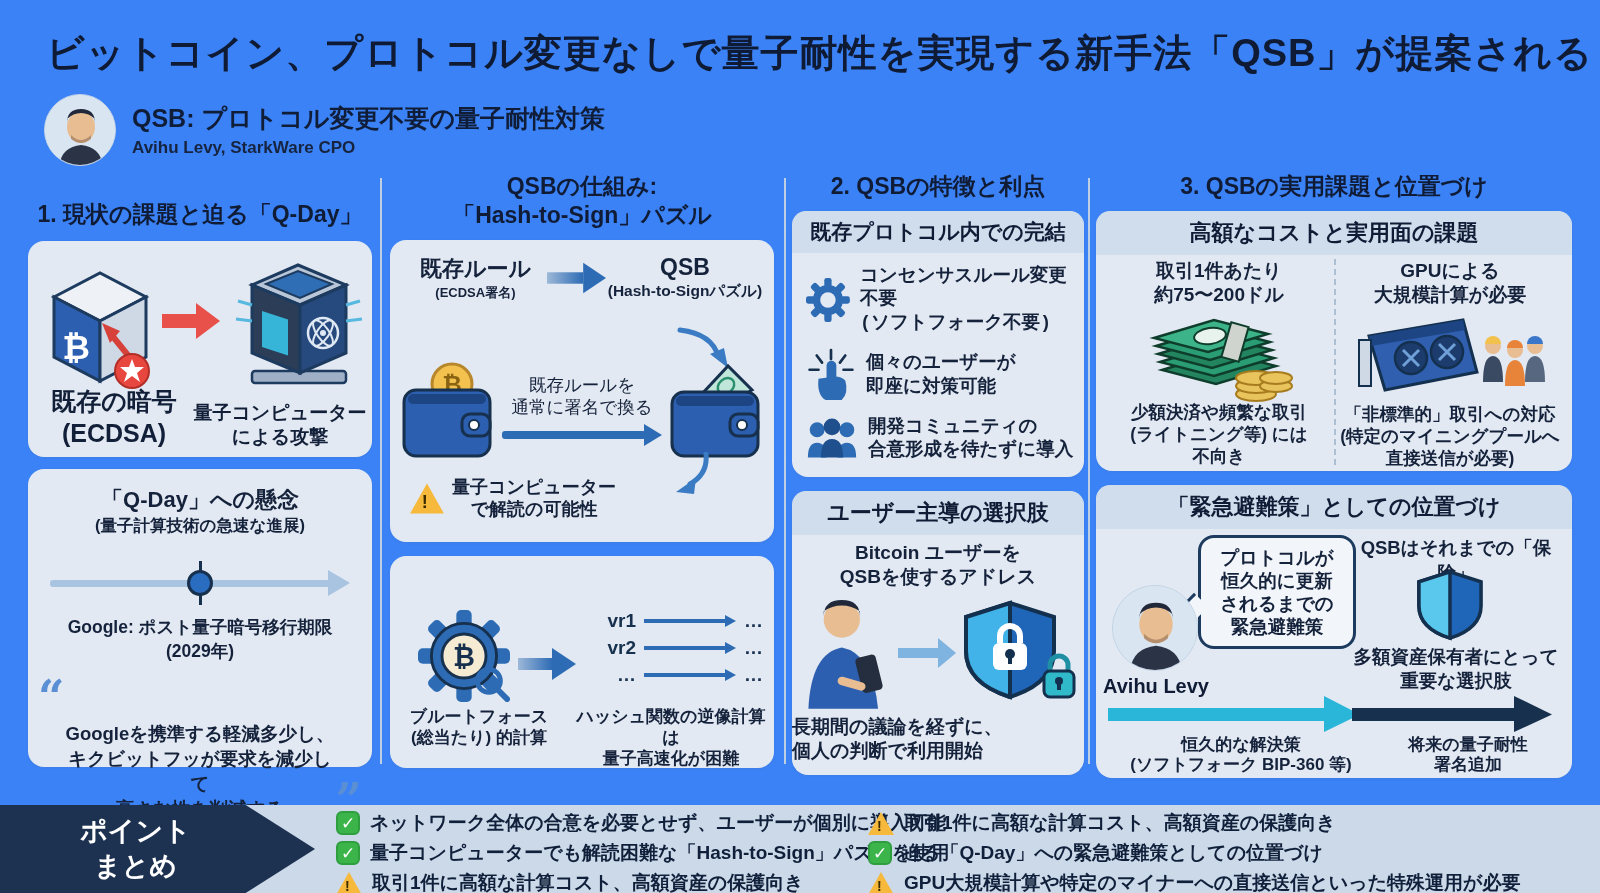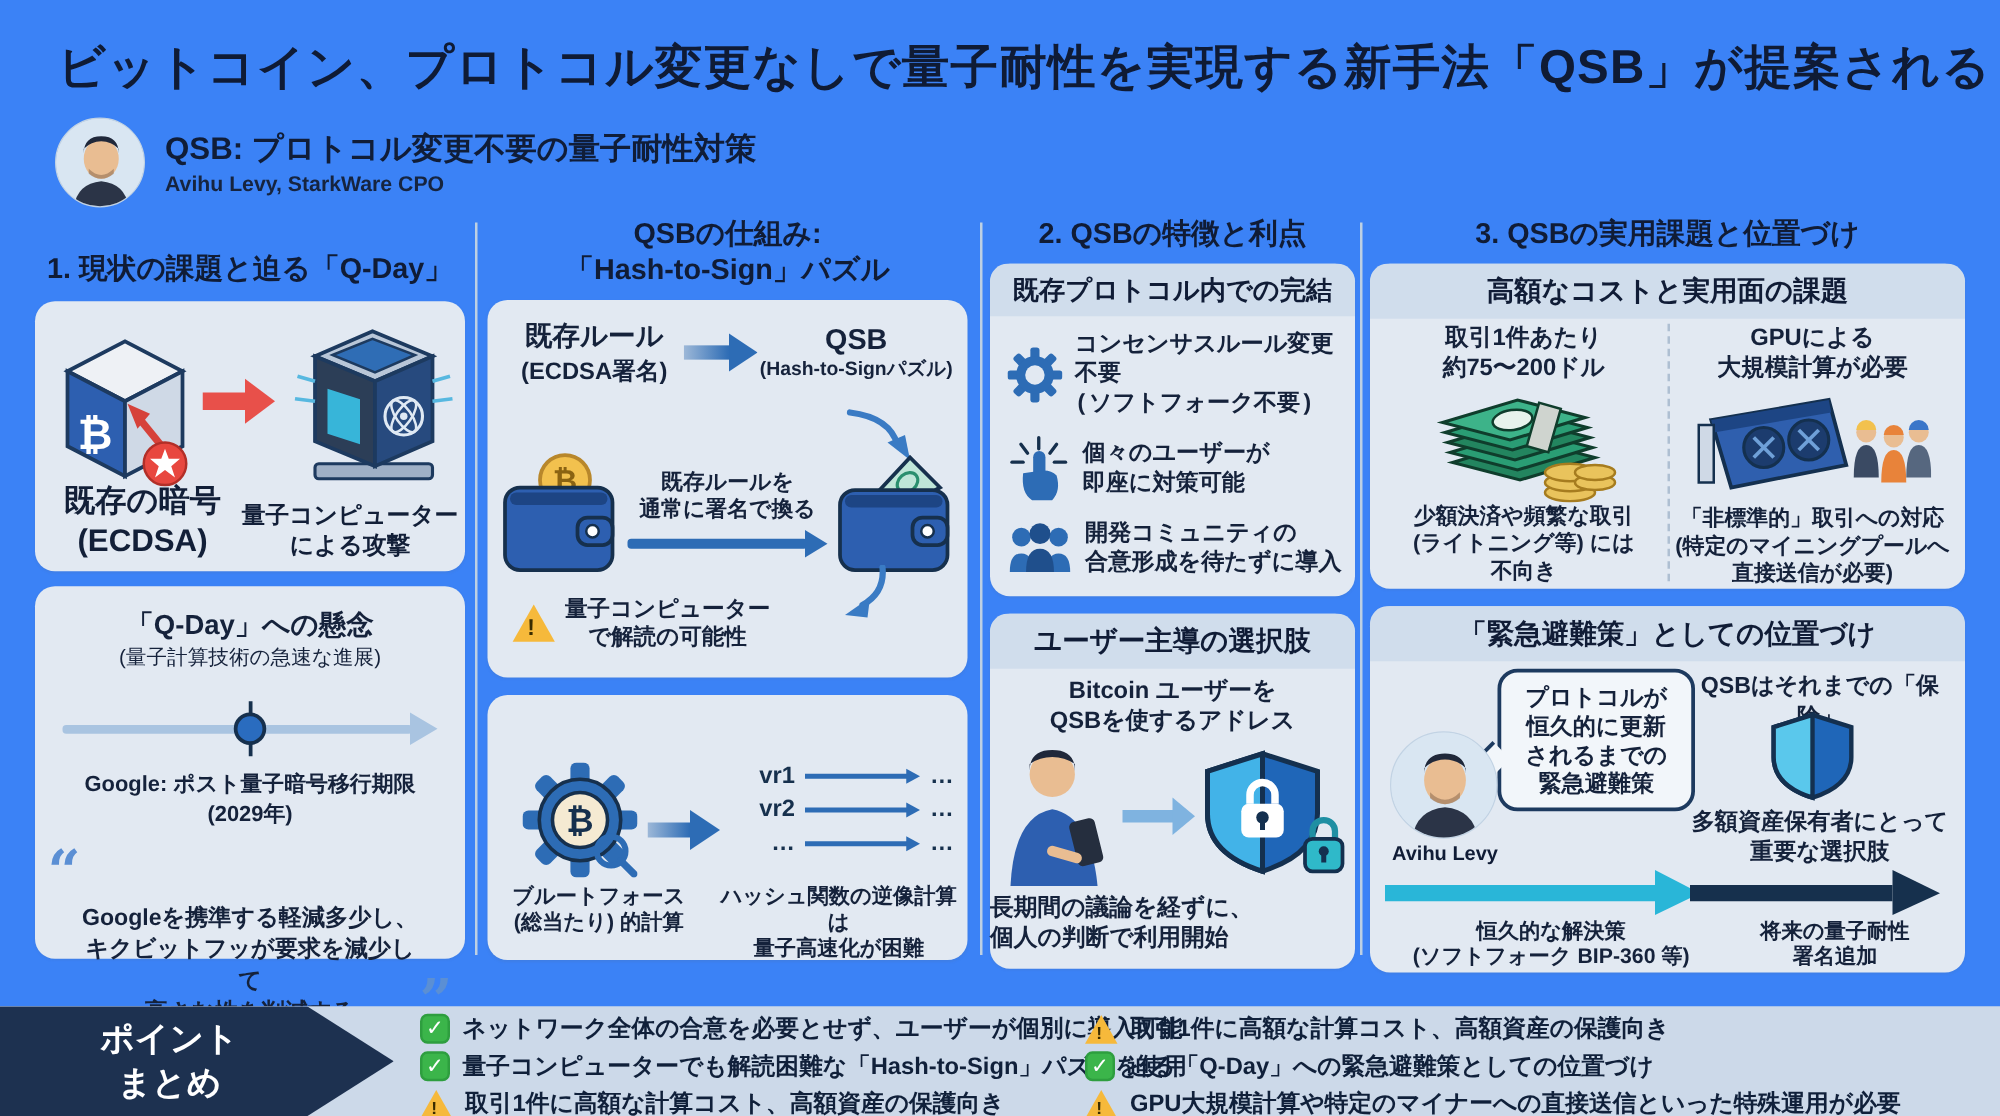--- a/index.html
+++ b/index.html
@@ -29,44 +29,44 @@
   .band { background:#d0ddec; border-radius:14px 14px 0 0; text-align:center; font-size:22px; font-weight:800; color:#101c36; padding:7px 4px; }
 
   .lbl { font-weight:800; color:#121f38; text-align:center; line-height:1.25; }
 
   
   .c1 { left:28px; top:200px; width:344px; }
   .c1 .panelA { height:216px; margin-top:12px; }
   .c1 .panelB { height:298px; margin-top:12px; }
   .figuresA { position:absolute; top:12px; left:0; right:0; height:142px; }
   .qday-title { position:absolute; top:16px; width:100%; text-align:center; font-size:22px; font-weight:800; }
-  .qday-sub { position:absolute; top:46px; width:100%; text-align:center; font-size:16.5px; font-weight:400; }
+  .qday-sub { position:absolute; top:46px; width:100%; text-align:center; font-size:16.5px; font-weight:700; }
   .timeline { position:absolute; left:22px; right:22px; top:92px; height:44px; }
   .tl-line { position:absolute; left:0; right:20px; top:19px; height:7px; background:#a9c4e1; border-radius:3px; }
   .tl-head { position:absolute; right:0; top:9px; width:0; height:0; border-left:22px solid #a9c4e1; border-top:13px solid transparent; border-bottom:13px solid transparent; }
   .tl-tick { position:absolute; left:50%; top:0; width:3px; height:44px; background:#16304d; margin-left:-1px; }
   .tl-dot { position:absolute; left:50%; top:9px; width:26px; height:26px; margin-left:-13px; border-radius:50%; background:#2a6cbf; border:3px solid #16304d; }
   .milestone { position:absolute; top:146px; width:100%; text-align:center; font-size:17.5px; font-weight:800; }
   .quote-row { position:absolute; top:208px; left:10px; right:10px; display:flex; align-items:flex-start; }
   .quote-mark { font-size:46px; font-weight:800; color:#5b8fd4; line-height:.9; flex:none; font-family:"DejaVu Serif",serif; }
   .quote-mark.close { align-self:flex-end; }
   .quote-text { flex:1; font-size:18.5px; font-weight:800; text-align:center; line-height:1.35;margin-top:45px; }
 
   
   .c2 { left:390px; top:172px; width:384px; }
   .c2 .panelA { height:302px; margin-top:10px; }
   .c2 .panelB { height:212px; margin-top:14px; }
   .rowFlow { position:absolute; top:14px; left:14px; right:10px; display:flex; align-items:center; justify-content:space-between; }
   .flow-l-t { font-size:22px; font-weight:800; text-align:center; }
-  .flow-l-s { font-size:19px; font-weight:700; text-align:center; }
+  .flow-l-s { font-size:13px; font-weight:700; text-align:center; }
   .flow-r-t { font-size:23px; font-weight:800; text-align:center; }
   .flow-r-s { font-size:15.5px; font-weight:700; text-align:center; }
   .rowWallets { position:absolute; top:122px; left:12px; right:12px; display:flex; align-items:center; justify-content:space-between; }
   .wallet-mid { width:160px; text-align:center; }
-  .wallet-mid .txt { font-size:17.5px; font-weight:700; line-height:1.25; }
+  .wallet-mid .txt { font-size:17.5px; font-weight:400; line-height:1.25; }
   .harrow { position:relative; height:22px; margin-top:6px; }
   .harrow .bar { position:absolute; left:0; right:16px; top:7px; height:8px; background:#2d6cb5; border-radius:3px; }
   .harrow .head { position:absolute; right:0; top:0; width:0; height:0; border-left:18px solid #2d6cb5; border-top:11px solid transparent; border-bottom:11px solid transparent; }
   .rowWarn { position:absolute; top:236px; left:20px; right:12px; display:flex; justify-content:space-between; align-items:center; }
   .warn-group { display:flex; align-items:center; gap:8px; }
   .warn-group .txt { font-size:18px; font-weight:800; line-height:1.25; text-align:center; }
   .proof-txt { font-size:18px; font-weight:800; line-height:1.25; text-align:center; width:180px; }
   .curve1 { position:absolute; right:38px; top:84px; }
   .curve2 { position:absolute; right:60px; top:212px; }
   .basis-gear { position:absolute; left:28px; top:54px; }
@@ -102,21 +102,21 @@
   .c4 .panelB { height:293px; margin-top:14px; }
   .halves { position:absolute; top:48px; left:8px; right:8px; bottom:6px; display:flex; }
   .half { width:50%; display:flex; flex-direction:column; align-items:center; }
   .half.right { border-left:2px dashed #aebfd2; }
   .half .top { font-size:19px; font-weight:800; text-align:center; line-height:1.25; }
   .half .icon-slot { height:102px; display:flex; align-items:center; justify-content:center; }
   .half .bottom { font-size:17.5px; font-weight:800; text-align:center; line-height:1.25; }
   .bubble { position:absolute; left:102px; top:50px; width:158px; background:#f2f6fa; border:3px solid #1d3a5f; border-radius:16px; padding:8px 6px; font-size:18.5px; font-weight:800; text-align:center; line-height:1.25; }
   .bubble-tail { position:absolute; left:-14px; top:60px; width:20px; height:20px; background:#f2f6fa; border-left:3px solid #1d3a5f; border-bottom:3px solid #1d3a5f; transform:rotate(45deg); }
   .avatar-small { position:absolute; left:16px; top:100px; width:86px; height:86px; border-radius:50%; background:#d9e6f2; overflow:hidden; border:1px solid #c2d3e4; }
-  .avihu-label { position:absolute; left:2px; top:190px; width:116px; text-align:center; font-size:16px; font-weight:800; color:#101c36; }
+  .avihu-label { position:absolute; left:2px; top:190px; width:116px; text-align:center; font-size:20px; font-weight:800; color:#101c36; }
   .insurance { position:absolute; left:250px; top:50px; width:220px; text-align:center; font-size:18.5px; font-weight:800; }
   .shield-slot { position:absolute; left:318px; top:84px; }
   .holder { position:absolute; left:250px; top:160px; width:220px; text-align:center; font-size:18.5px; font-weight:800; line-height:1.3; }
   .dual-arrows { position:absolute; left:10px; top:210px; }
   .arrow-label-l { position:absolute; left:30px; top:250px; width:230px; text-align:center; font-size:17px; font-weight:800; line-height:1.2; }
   .arrow-label-r { position:absolute; left:282px; top:250px; width:180px; text-align:center; font-size:17px; font-weight:800; line-height:1.2; }
 
   
   .footer { position:absolute; left:0; bottom:0; width:1600px; height:88px; background:#ccd9e9; }
   .chevron { position:absolute; left:0; top:0; width:315px; height:88px; background:#1d3150;

